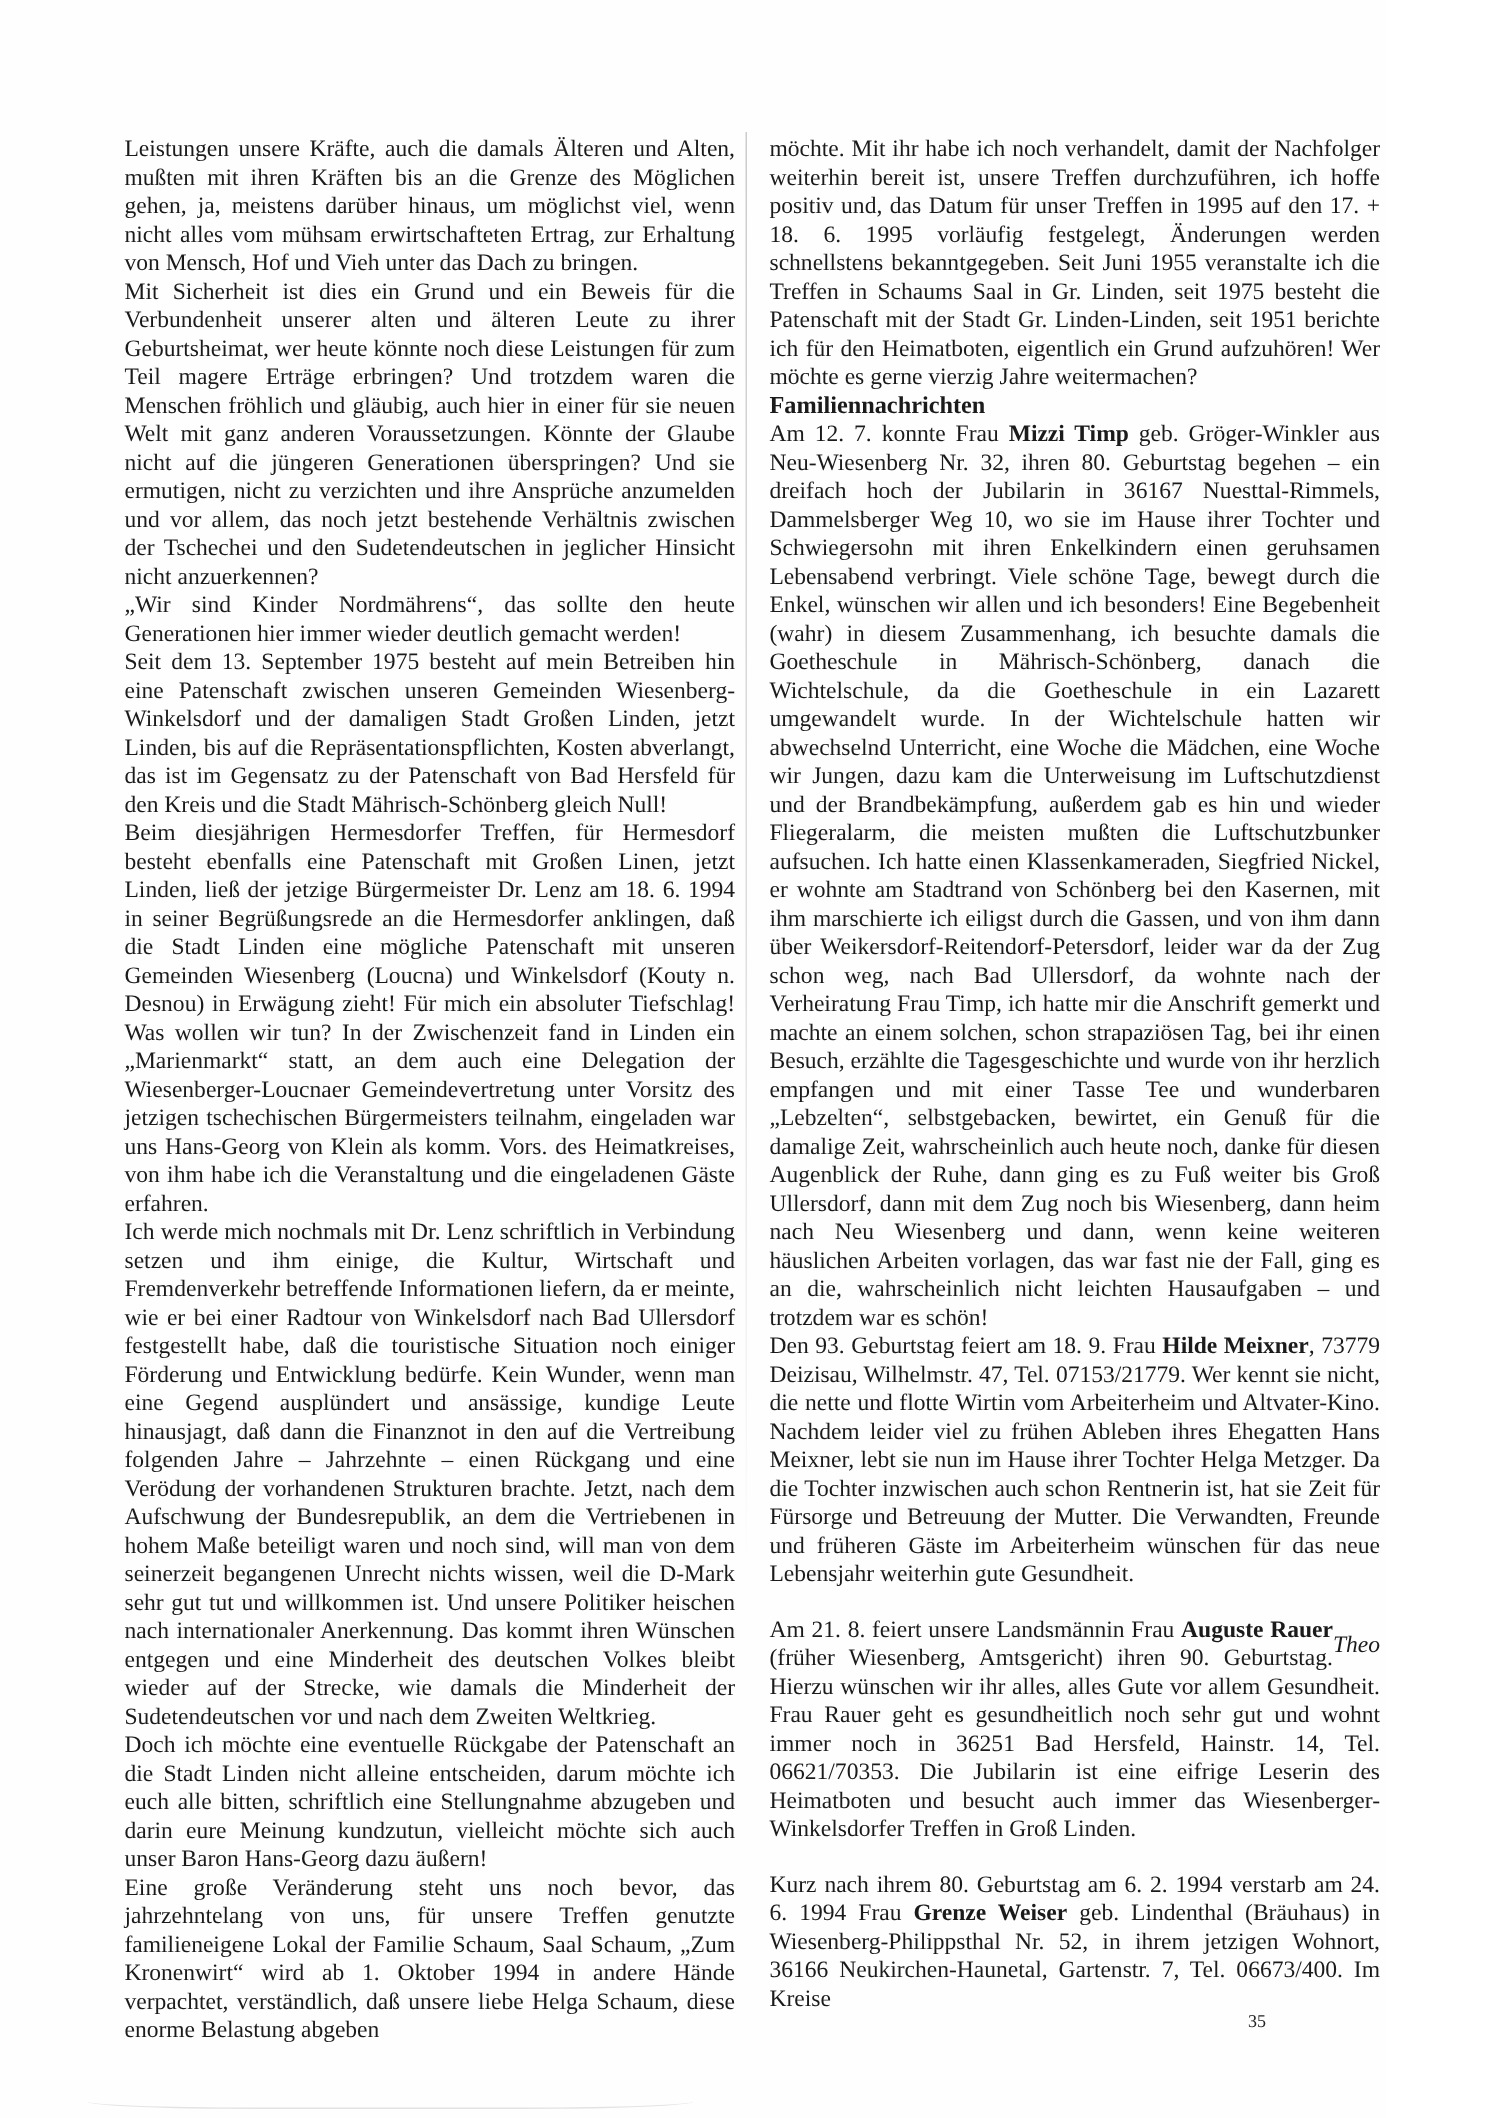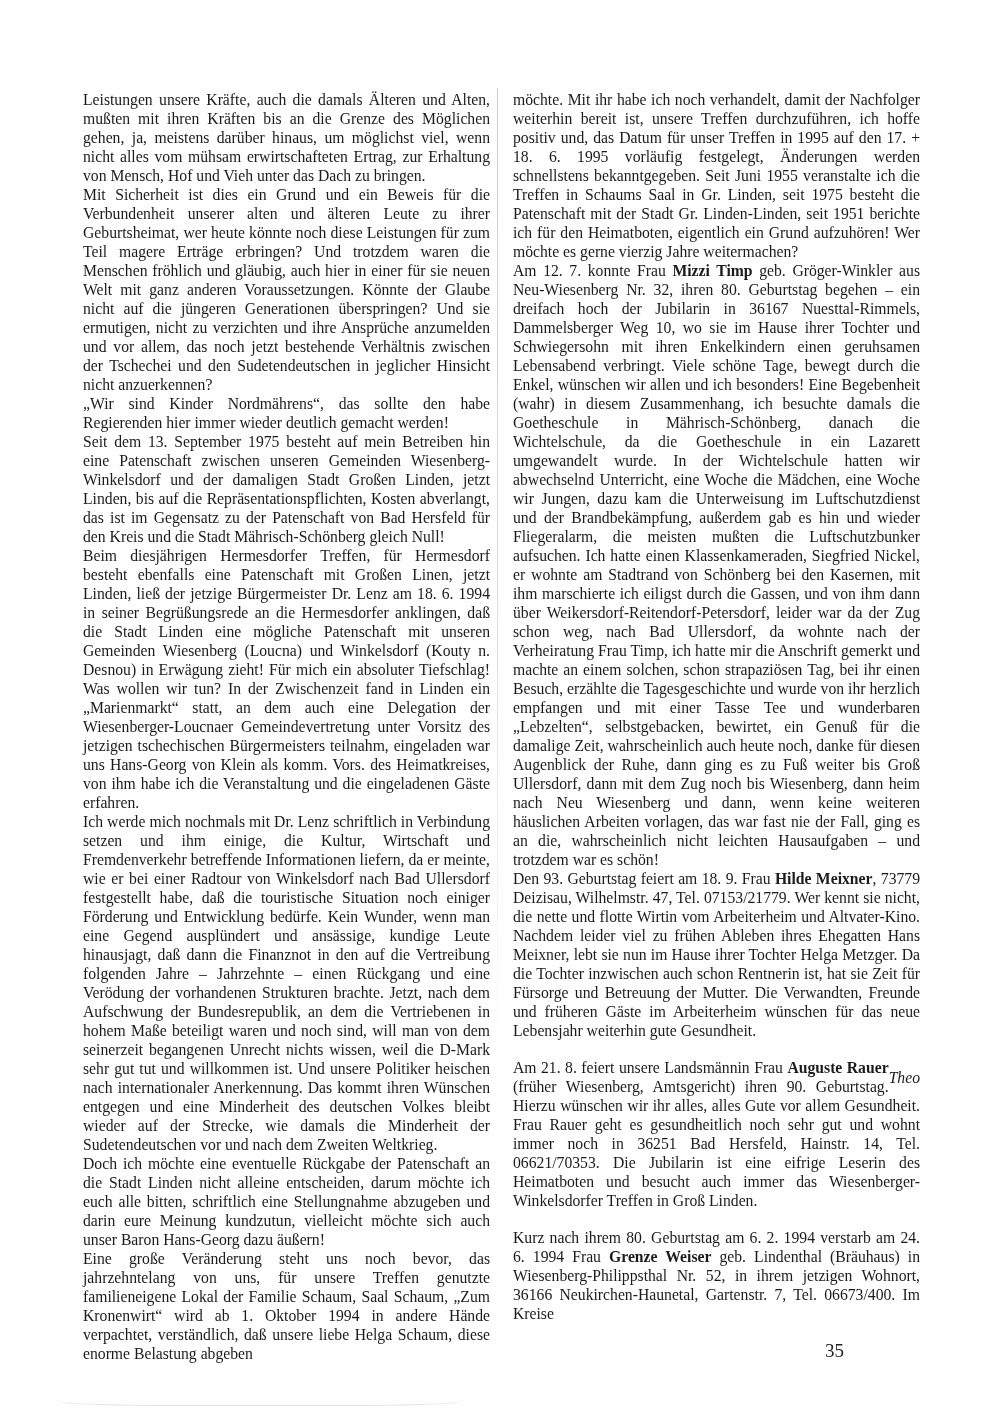--- a/index.html
+++ b/index.html
@@ -53,21 +53,21 @@
     left: 497px;
     top: 88px;
     width: 1px;
     height: 960px;
     background: linear-gradient(#cccccc 0%, #dddddd 55%, rgba(255,255,255,0) 100%);
   }
   .page-number {
     position: absolute;
     right: 80px;
     top: 1340px;
-    font-size: 19px;
+    font-size: 12px;
     color: #222222;
   }
   .scan-artifact {
     position: absolute;
     left: 58px;
     top: 1396px;
     width: 404px;
     height: 9px;
     border-bottom: 1px solid #e3e3e3;
     border-radius: 50% / 9px;
@@ -76,31 +76,32 @@
 </head>
 <body>
 
 <div class="page">
 
   <div class="columns">
 
     <div class="column">
       <p>Leistungen unsere Kräfte, auch die damals Älteren und Alten, mußten mit ihren Kräften bis an die Grenze des Möglichen gehen, ja, meistens darüber hinaus, um möglichst viel, wenn nicht alles vom mühsam erwirtschafteten Ertrag, zur Erhaltung von Mensch, Hof und Vieh unter das Dach zu bringen.</p>
       <p>Mit Sicherheit ist dies ein Grund und ein Beweis für die Verbundenheit unserer alten und älteren Leute zu ihrer Geburtsheimat, wer heute könnte noch diese Leistungen für zum Teil magere Erträge erbringen? Und trotzdem waren die Menschen fröhlich und gläubig, auch hier in einer für sie neuen Welt mit ganz anderen Voraussetzungen. Könnte der Glaube nicht auf die jüngeren Generationen überspringen? Und sie ermutigen, nicht zu verzichten und ihre Ansprüche anzumelden und vor allem, das noch jetzt bestehende Verhältnis zwischen der Tschechei und den Sudetendeutschen in jeglicher Hinsicht nicht anzuerkennen?</p>
-      <p>„Wir sind Kinder Nordmährens“, das sollte den habe Regierenden hier immer wieder deutlich gemacht werden!</p>
+      <p>„Wir sind Kinder Nordmährens“, das sollte den heute Generationen hier immer wieder deutlich gemacht werden!</p>
       <p>Seit dem 13. September 1975 besteht auf mein Betreiben hin eine Patenschaft zwischen unseren Gemeinden Wiesenberg-Winkelsdorf und der damaligen Stadt Großen Linden, jetzt Linden, bis auf die Repräsentationspflichten, Kosten abverlangt, das ist im Gegensatz zu der Patenschaft von Bad Hersfeld für den Kreis und die Stadt Mährisch-Schönberg gleich Null!</p>
       <p>Beim diesjährigen Hermesdorfer Treffen, für Hermesdorf besteht ebenfalls eine Patenschaft mit Großen Linen, jetzt Linden, ließ der jetzige Bürgermeister Dr. Lenz am 18. 6. 1994 in seiner Begrüßungsrede an die Hermesdorfer anklingen, daß die Stadt Linden eine mögliche Patenschaft mit unseren Gemeinden Wiesenberg (Loucna) und Winkelsdorf (Kouty n. Desnou) in Erwägung zieht! Für mich ein absoluter Tiefschlag! Was wollen wir tun? In der Zwischenzeit fand in Linden ein „Marienmarkt“ statt, an dem auch eine Delegation der Wiesenberger-Loucnaer Gemeindevertretung unter Vorsitz des jetzigen tschechischen Bürgermeisters teilnahm, eingeladen war uns Hans-Georg von Klein als komm. Vors. des Heimatkreises, von ihm habe ich die Veranstaltung und die eingeladenen Gäste erfahren.</p>
       <p>Ich werde mich nochmals mit Dr. Lenz schriftlich in Verbindung setzen und ihm einige, die Kultur, Wirtschaft und Fremdenverkehr betreffende Informationen liefern, da er meinte, wie er bei einer Radtour von Winkelsdorf nach Bad Ullersdorf festgestellt habe, daß die touristische Situation noch einiger Förderung und Entwicklung bedürfe. Kein Wunder, wenn man eine Gegend ausplündert und ansässige, kundige Leute hinausjagt, daß dann die Finanznot in den auf die Vertreibung folgenden Jahre – Jahrzehnte – einen Rückgang und eine Verödung der vorhandenen Strukturen brachte. Jetzt, nach dem Aufschwung der Bundesrepublik, an dem die Vertriebenen in hohem Maße beteiligt waren und noch sind, will man von dem seinerzeit begangenen Unrecht nichts wissen, weil die D-Mark sehr gut tut und willkommen ist. Und unsere Politiker heischen nach internationaler Anerkennung. Das kommt ihren Wünschen entgegen und eine Minderheit des deutschen Volkes bleibt wieder auf der Strecke, wie damals die Minderheit der Sudetendeutschen vor und nach dem Zweiten Weltkrieg.</p>
       <p>Doch ich möchte eine eventuelle Rückgabe der Patenschaft an die Stadt Linden nicht alleine entscheiden, darum möchte ich euch alle bitten, schriftlich eine Stellungnahme abzugeben und darin eure Meinung kundzutun, vielleicht möchte sich auch unser Baron Hans-Georg dazu äußern!</p>
       <p>Eine große Veränderung steht uns noch bevor, das jahrzehntelang von uns, für unsere Treffen genutzte familieneigene Lokal der Familie Schaum, Saal Schaum, „Zum Kronenwirt“ wird ab 1. Oktober 1994 in andere Hände verpachtet, verständlich, daß unsere liebe Helga Schaum, diese enorme Belastung abgeben</p>
     </div>
 
     <div class="column">
       <p>möchte. Mit ihr habe ich noch verhandelt, damit der Nachfolger weiterhin bereit ist, unsere Treffen durchzuführen, ich hoffe positiv und, das Datum für unser Treffen in 1995 auf den 17. + 18. 6. 1995 vorläufig festgelegt, Änderungen werden schnellstens bekanntgegeben. Seit Juni 1955 veranstalte ich die Treffen in Schaums Saal in Gr. Linden, seit 1975 besteht die Patenschaft mit der Stadt Gr. Linden-Linden, seit 1951 berichte ich für den Heimatboten, eigentlich ein Grund aufzuhören! Wer möchte es gerne vierzig Jahre weitermachen?</p>
 
+      <p class="section-heading">Familiennachrichten</p>
 
       <p class="news-item"><span>Am 12. 7. konnte Frau </span><b>Mizzi Timp</b><span> geb. Gröger-Winkler aus Neu-Wiesenberg Nr. 32, ihren 80. Geburtstag begehen – ein dreifach hoch der Jubilarin in 36167 Nuesttal-Rimmels, Dammelsberger Weg 10, wo sie im Hause ihrer Tochter und Schwiegersohn mit ihren Enkelkindern einen geruhsamen Lebensabend verbringt. Viele schöne Tage, bewegt durch die Enkel, wünschen wir allen und ich besonders! Eine Begebenheit (wahr) in diesem Zusammenhang, ich besuchte damals die Goetheschule in Mährisch-Schönberg, danach die Wichtelschule, da die Goetheschule in ein Lazarett umgewandelt wurde. In der Wichtelschule hatten wir abwechselnd Unterricht, eine Woche die Mädchen, eine Woche wir Jungen, dazu kam die Unterweisung im Luftschutzdienst und der Brandbekämpfung, außerdem gab es hin und wieder Fliegeralarm, die meisten mußten die Luftschutzbunker aufsuchen. Ich hatte einen Klassenkameraden, Siegfried Nickel, er wohnte am Stadtrand von Schönberg bei den Kasernen, mit ihm marschierte ich eiligst durch die Gassen, und von ihm dann über Weikersdorf-Reitendorf-Petersdorf, leider war da der Zug schon weg, nach Bad Ullersdorf, da wohnte nach der Verheiratung Frau Timp, ich hatte mir die Anschrift gemerkt und machte an einem solchen, schon strapaziösen Tag, bei ihr einen Besuch, erzählte die Tagesgeschichte und wurde von ihr herzlich empfangen und mit einer Tasse Tee und wunderbaren „Lebzelten“, selbstgebacken, bewirtet, ein Genuß für die damalige Zeit, wahrscheinlich auch heute noch, danke für diesen Augenblick der Ruhe, dann ging es zu Fuß weiter bis Groß Ullersdorf, dann mit dem Zug noch bis Wiesenberg, dann heim nach Neu Wiesenberg und dann, wenn keine weiteren häuslichen Arbeiten vorlagen, das war fast nie der Fall, ging es an die, wahrscheinlich nicht leichten Hausaufgaben – und trotzdem war es schön!</span></p>
 
       <p class="news-item"><span>Den 93. Geburtstag feiert am 18. 9. Frau </span><b>Hilde Meixner</b><span>, 73779 Deizisau, Wilhelmstr. 47, Tel. 07153/21779. Wer kennt sie nicht, die nette und flotte Wirtin vom Arbeiterheim und Altvater-Kino. Nachdem leider viel zu frühen Ableben ihres Ehegatten Hans Meixner, lebt sie nun im Hause ihrer Tochter Helga Metzger. Da die Tochter inzwischen auch schon Rentnerin ist, hat sie Zeit für Fürsorge und Betreuung der Mutter. Die Verwandten, Freunde und früheren Gäste im Arbeiterheim wünschen für das neue Lebensjahr weiterhin gute Gesundheit.</span><span class="signature">Theo</span></p>
 
       <p class="news-item spaced"><span>Am 21. 8. feiert unsere Landsmännin Frau </span><b>Auguste Rauer</b><span> (früher Wiesenberg, Amtsgericht) ihren 90. Geburtstag. Hierzu wünschen wir ihr alles, alles Gute vor allem Gesundheit. Frau Rauer geht es gesundheitlich noch sehr gut und wohnt immer noch in 36251 Bad Hersfeld, Hainstr. 14, Tel. 06621/70353. Die Jubilarin ist eine eifrige Leserin des Heimatboten und besucht auch immer das Wiesenberger-Winkelsdorfer Treffen in Groß Linden.</span></p>
 
 
       <p class="news-item spaced"><span>Kurz nach ihrem 80. Geburtstag am 6. 2. 1994 verstarb am 24. 6. 1994 Frau </span><b>Grenze Weiser</b><span> geb. Lindenthal (Bräuhaus) in Wiesenberg-Philippsthal Nr. 52, in ihrem jetzigen Wohnort, 36166 Neukirchen-Haunetal, Gartenstr. 7, Tel. 06673/400. Im Kreise</span></p>
     </div>

